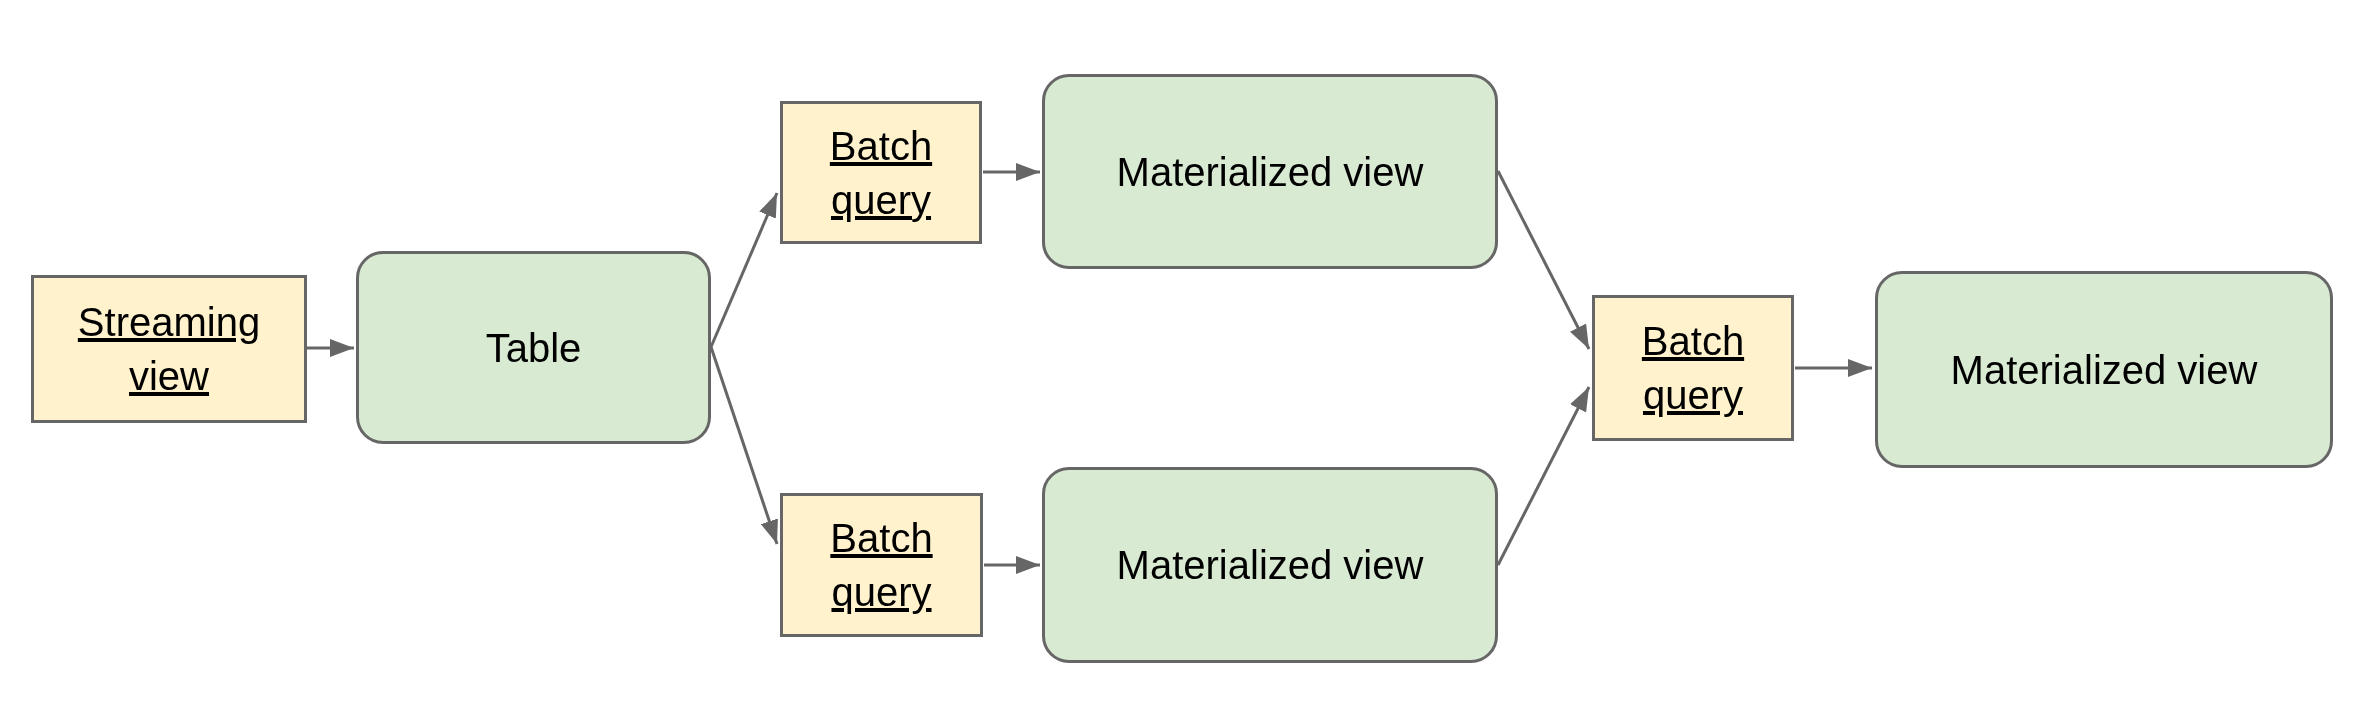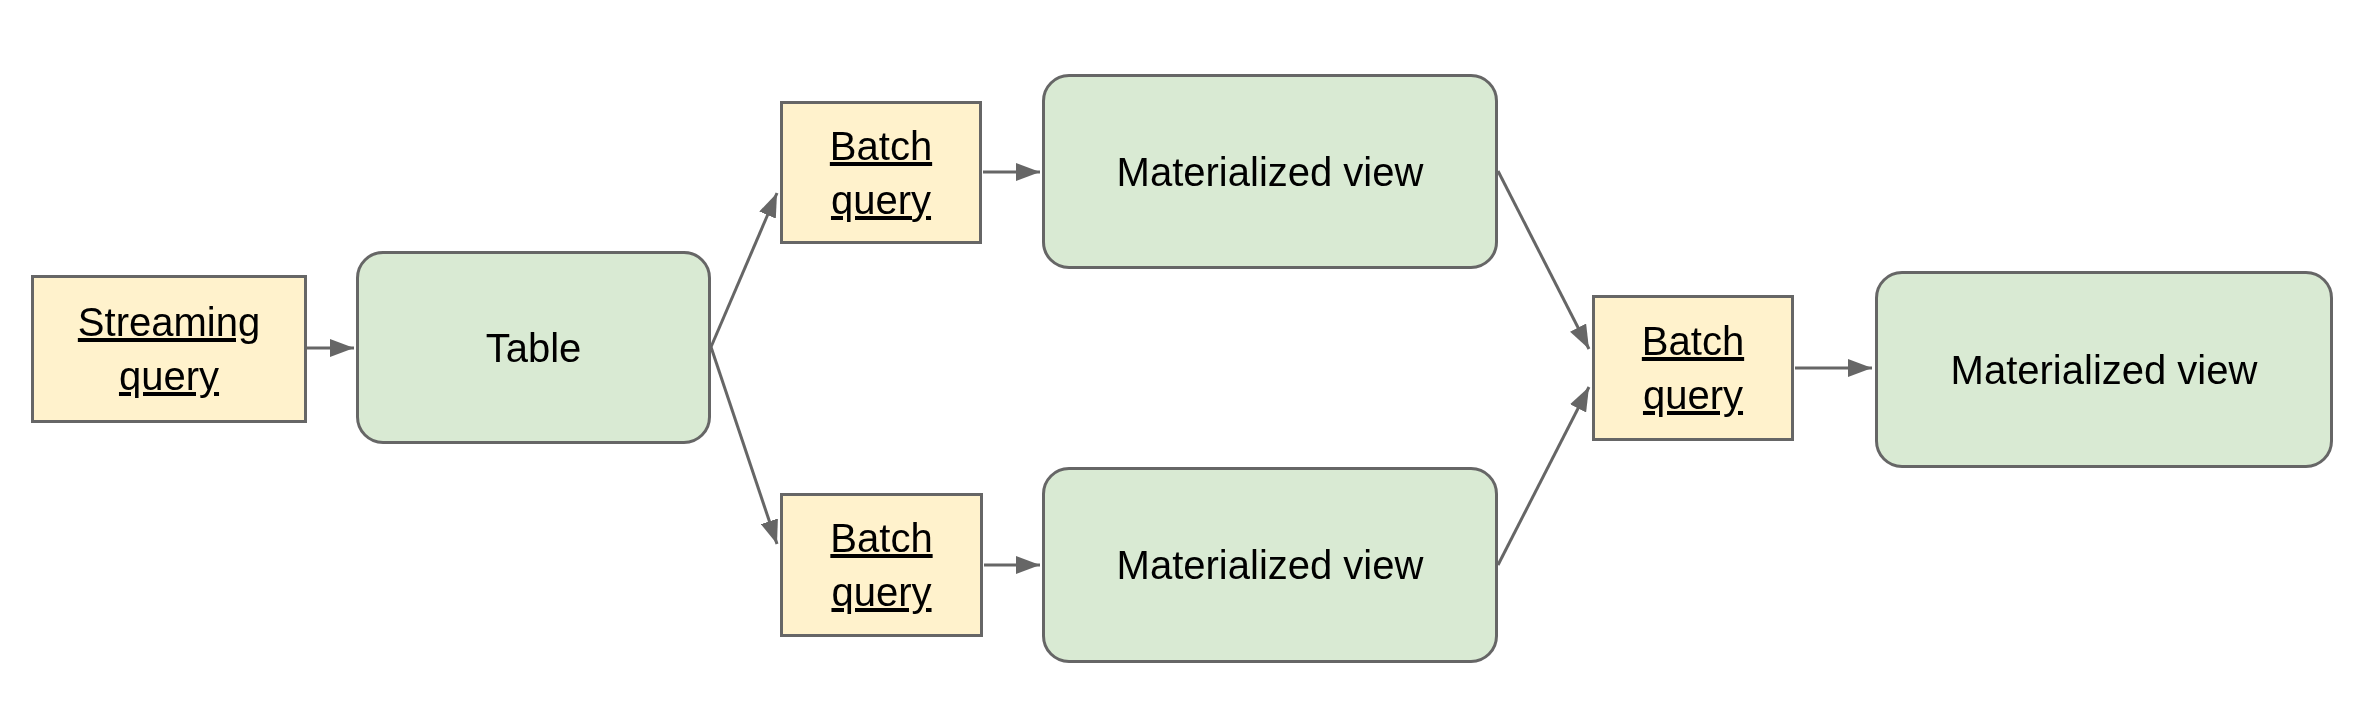--- a/index.html
+++ b/index.html
@@ -70,21 +70,21 @@
     <line class="edge" x1="711" y1="347" x2="777" y2="193" marker-end="url(#arrow)"></line>
     <line class="edge" x1="711" y1="347" x2="777" y2="544" marker-end="url(#arrow)"></line>
     <line class="edge" x1="983" y1="172" x2="1040" y2="172" marker-end="url(#arrow)"></line>
     <line class="edge" x1="984" y1="565" x2="1040" y2="565" marker-end="url(#arrow)"></line>
     <line class="edge" x1="1498" y1="171" x2="1589" y2="349" marker-end="url(#arrow)"></line>
     <line class="edge" x1="1498" y1="565" x2="1589" y2="387" marker-end="url(#arrow)"></line>
     <line class="edge" x1="1795" y1="368" x2="1872" y2="368" marker-end="url(#arrow)"></line>
   </svg>
 
   <div class="node query" id="node-streaming-query">
-    <span class="node-label">Streaming query</span>
+    <span class="node-label">Streaming view</span>
   </div>
 
   <div class="node view" id="node-table">
     <span class="node-label">Table</span>
   </div>
 
   <div class="node query" id="node-batch-query-top">
     <span class="node-label">Batch query</span>
   </div>
 

